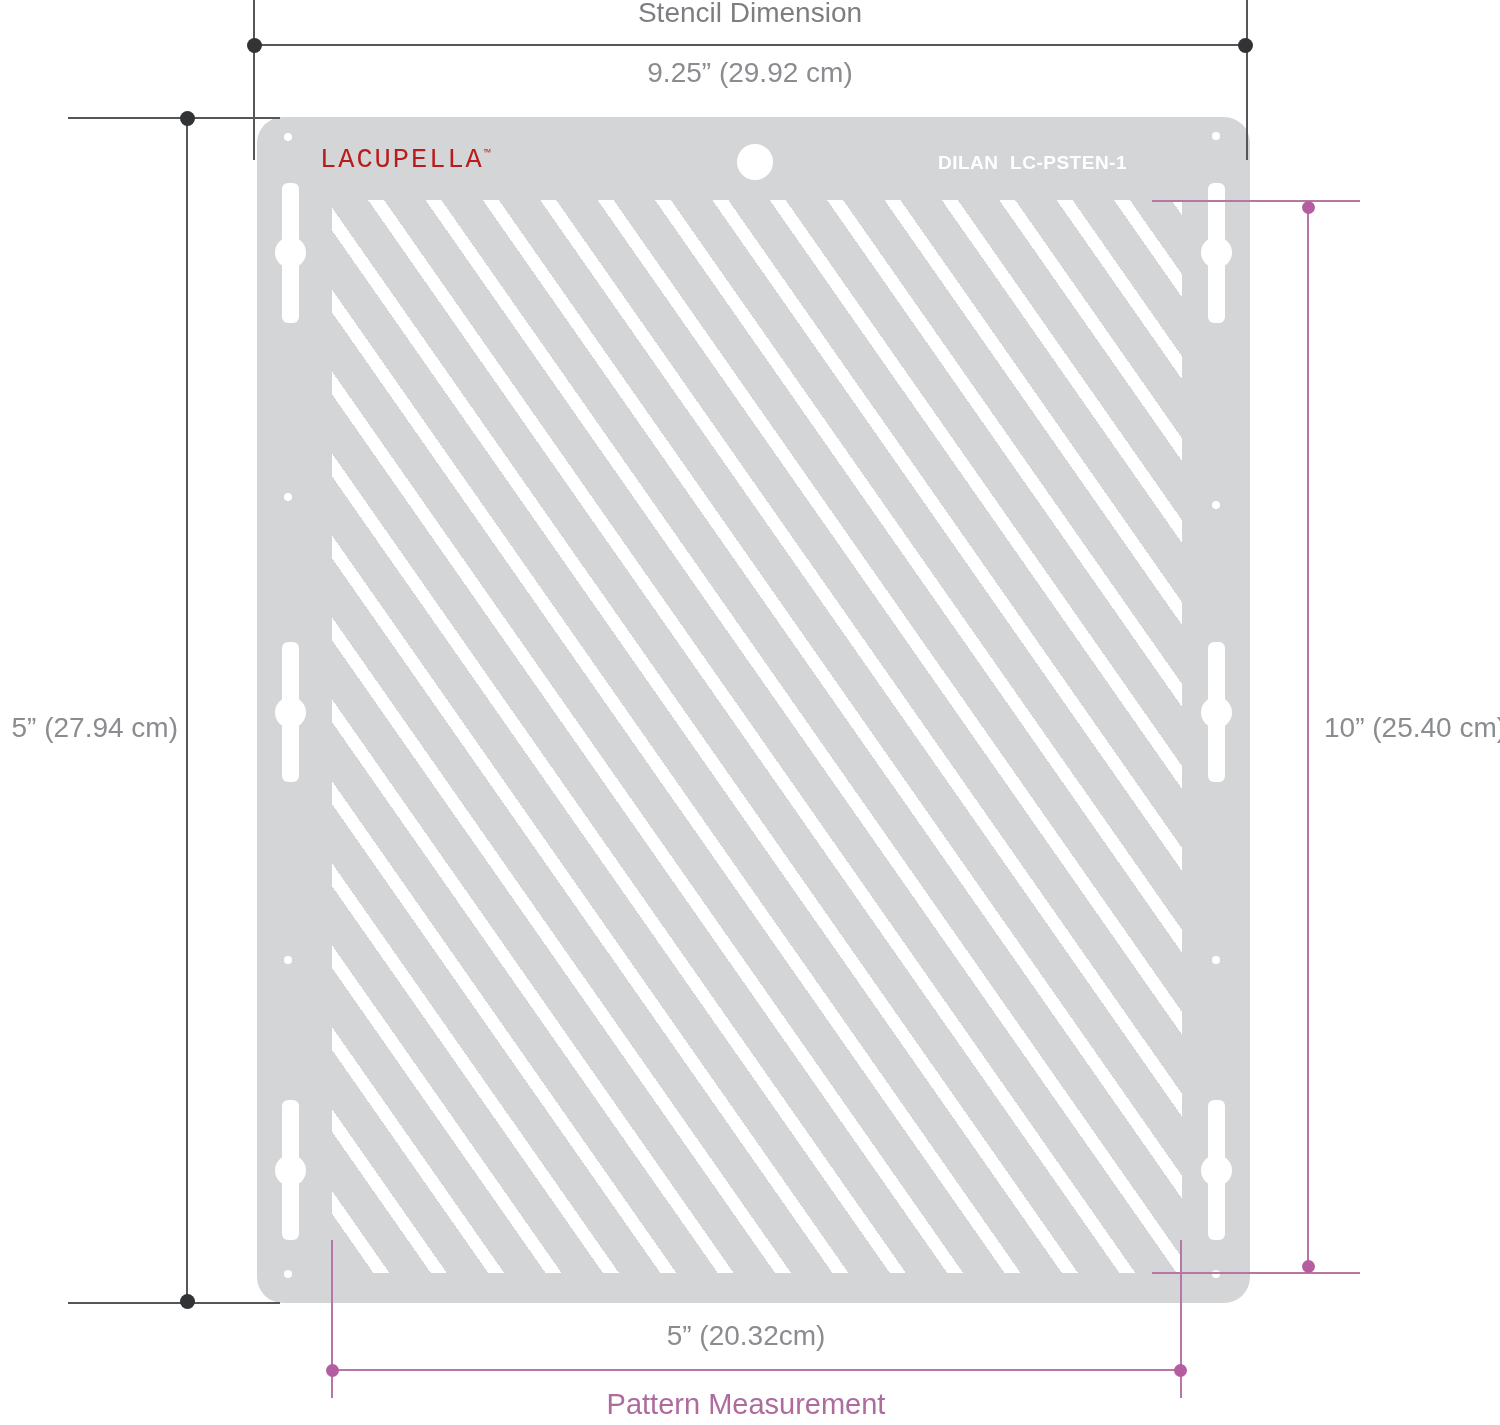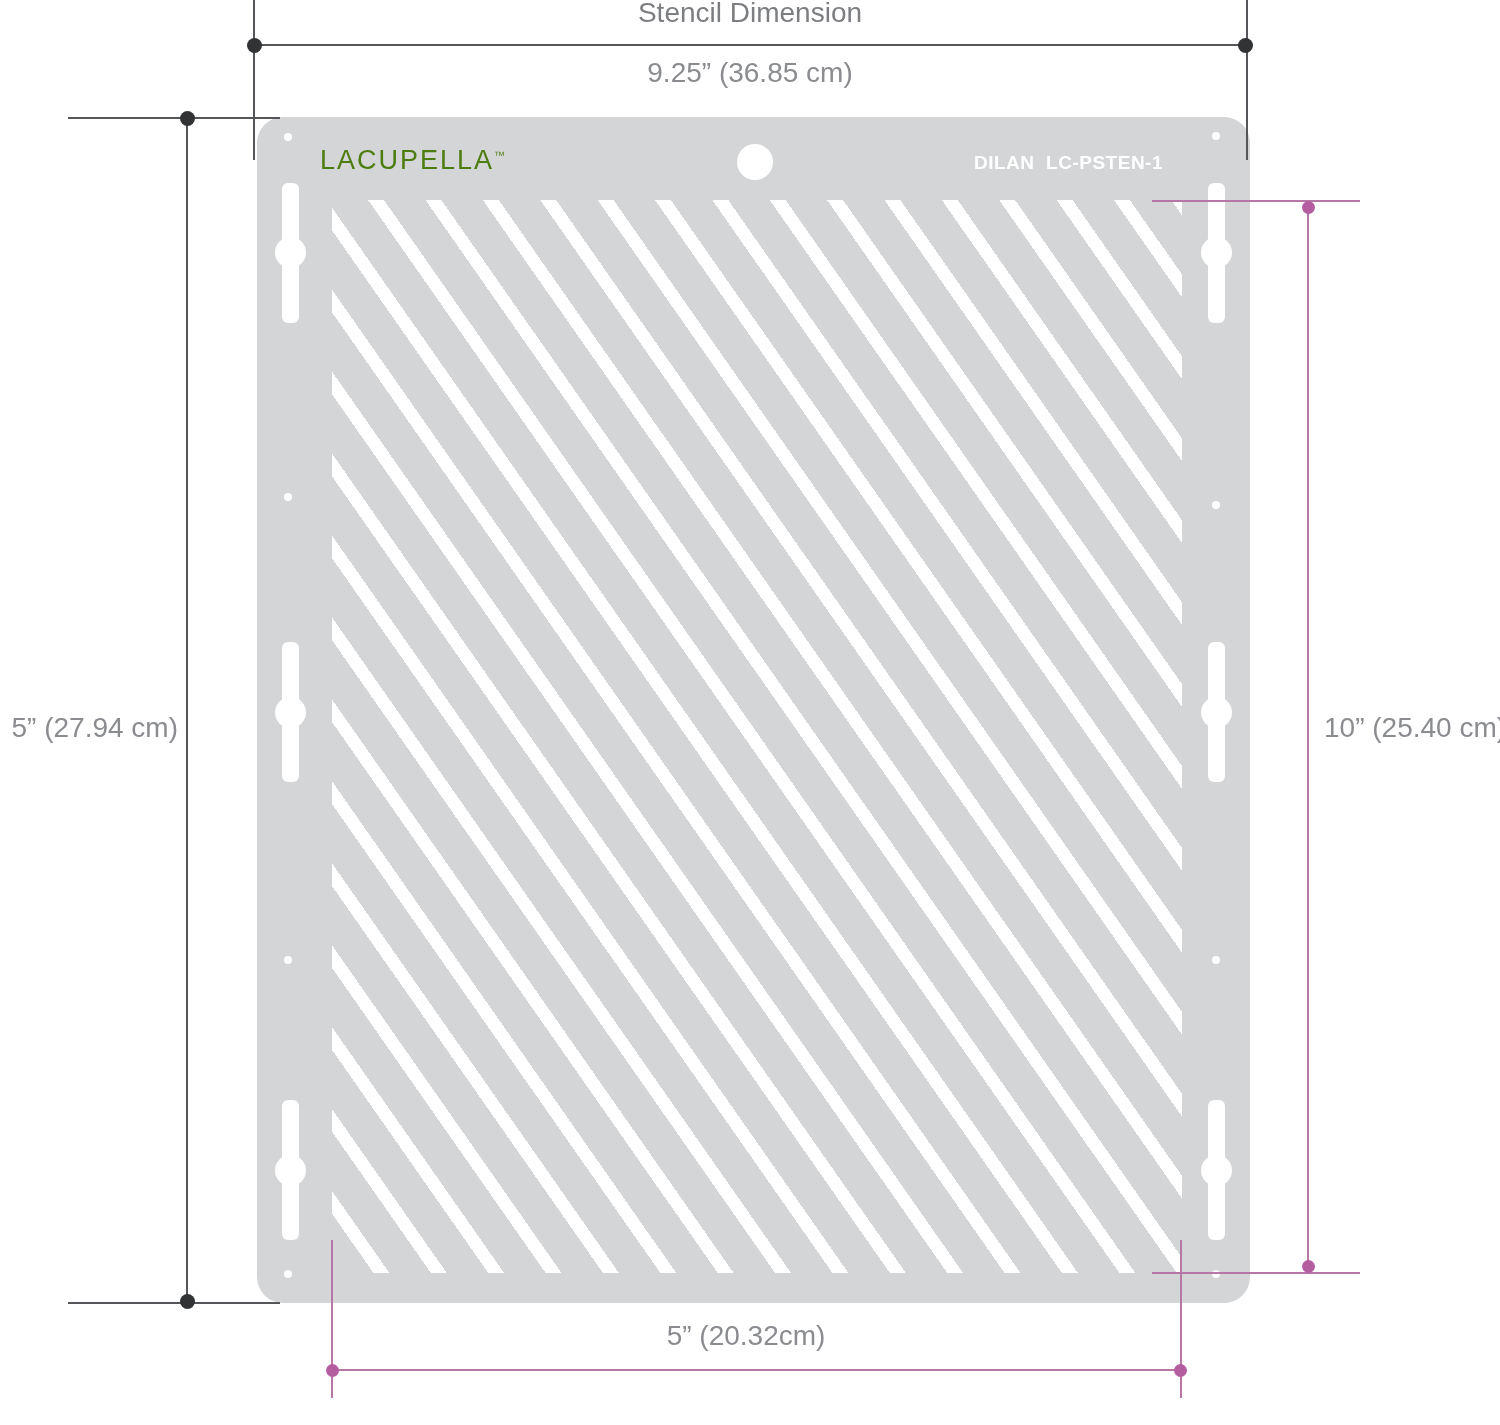--- a/index.html
+++ b/index.html
@@ -5,24 +5,24 @@
   html,body{margin:0;padding:0;background:#fff;}
   .canvas{
     position:relative;width:1500px;height:1425px;background:#fff;overflow:hidden;
     font-family:"Liberation Sans", sans-serif;
   }
   
   .plate{position:absolute;left:257px;top:117px;width:993px;height:1186px;
          background:var(--plate,#d3d5d7);border-radius:26px;}
   .pattern{position:absolute;left:332px;top:200px;width:850px;height:1073px;
          background:repeating-linear-gradient(55deg, transparent 0 34px, #fff 34px 47px);}
-  .brand{position:absolute;left:320px;top:145px;color:#4d7c0f;
-         font-family:Liberation Sans, sans-serif;font-size:27px;letter-spacing:2px;}
+  .brand{position:absolute;left:320px;top:145px;color:#b91c1c;
+         font-family:Liberation Mono, monospace;font-size:27px;letter-spacing:2px;}
   .brand sup{font-size:11px;letter-spacing:0;}
-  .model{position:absolute;left:974px;top:152px;color:#fff;font-size:19px;
+  .model{position:absolute;left:938px;top:152px;color:#fff;font-size:19px;
          font-weight:bold;letter-spacing:.5px;white-space:pre;}
   
   .slot{position:absolute;width:17px;height:140px;background:#fff;border-radius:6px;}
   .slot-dot{position:absolute;width:31px;height:31px;background:#fff;border-radius:50%;}
   .bighole{position:absolute;width:36px;height:36px;background:#fff;border-radius:50%;}
   .hole{position:absolute;width:8px;height:8px;background:#fff;border-radius:50%;}
   
   .dline{position:absolute;background:var(--dark-line,#54565a);}
   .ddot{position:absolute;width:15px;height:15px;border-radius:50%;background:var(--dark-dot,#313335);}
   .pline{position:absolute;background:var(--pink-line,#b677a7);}
@@ -68,21 +68,21 @@
   <div class="hole" style="left:284px;top:956px;"></div>
   <div class="hole" style="left:1212px;top:501px;"></div>
   <div class="hole" style="left:1212px;top:956px;"></div>
 
   <div class="dline" style="left:253px;top:0;width:2px;height:160px;"></div>
   <div class="dline" style="left:1246px;top:0;width:2px;height:160px;"></div>
   <div class="dline" style="left:254px;top:44px;width:992px;height:2px;"></div>
   <div class="ddot" style="left:246.5px;top:37.5px;"></div>
   <div class="ddot" style="left:1237.5px;top:37.5px;"></div>
   <div class="lbl center title-dark" style="left:750px;top:-3px;">Stencil Dimension</div>
-  <div class="lbl center" style="left:750px;top:57px;">9.25” (36.85 cm)</div>
+  <div class="lbl center" style="left:750px;top:57px;">9.25” (29.92 cm)</div>
 
   <div class="dline" style="left:68px;top:117px;width:212px;height:2px;"></div>
   <div class="dline" style="left:68px;top:1302px;width:212px;height:2px;"></div>
   <div class="dline" style="left:186px;top:118px;width:2px;height:1184px;"></div>
   <div class="ddot" style="left:179.5px;top:110.5px;"></div>
   <div class="ddot" style="left:179.5px;top:1293.5px;"></div>
   <div class="lbl" style="left:0;top:712px;width:178px;text-align:right;">5” (27.94 cm)</div>
 
   <div class="pline" style="left:1152px;top:200px;width:208px;height:2px;"></div>
   <div class="pline" style="left:1152px;top:1272px;width:208px;height:2px;"></div>
@@ -90,14 +90,15 @@
   <div class="pdot" style="left:1301.5px;top:200.5px;"></div>
   <div class="pdot" style="left:1301.5px;top:1259.5px;"></div>
   <div class="lbl" style="left:1324px;top:712px;">10” (25.40 cm)</div>
 
   <div class="pline" style="left:331px;top:1240px;width:2px;height:158px;"></div>
   <div class="pline" style="left:1180px;top:1240px;width:2px;height:158px;"></div>
   <div class="pline" style="left:332px;top:1369px;width:849px;height:2px;"></div>
   <div class="pdot" style="left:325.5px;top:1363.5px;"></div>
   <div class="pdot" style="left:1173.5px;top:1363.5px;"></div>
   <div class="lbl center" style="left:746px;top:1320px;">5” (20.32cm)</div>
+  <div class="lbl center title-pink" style="left:746px;top:1388px;">Pattern Measurement</div>
 
 </div>
 
 </body></html>

